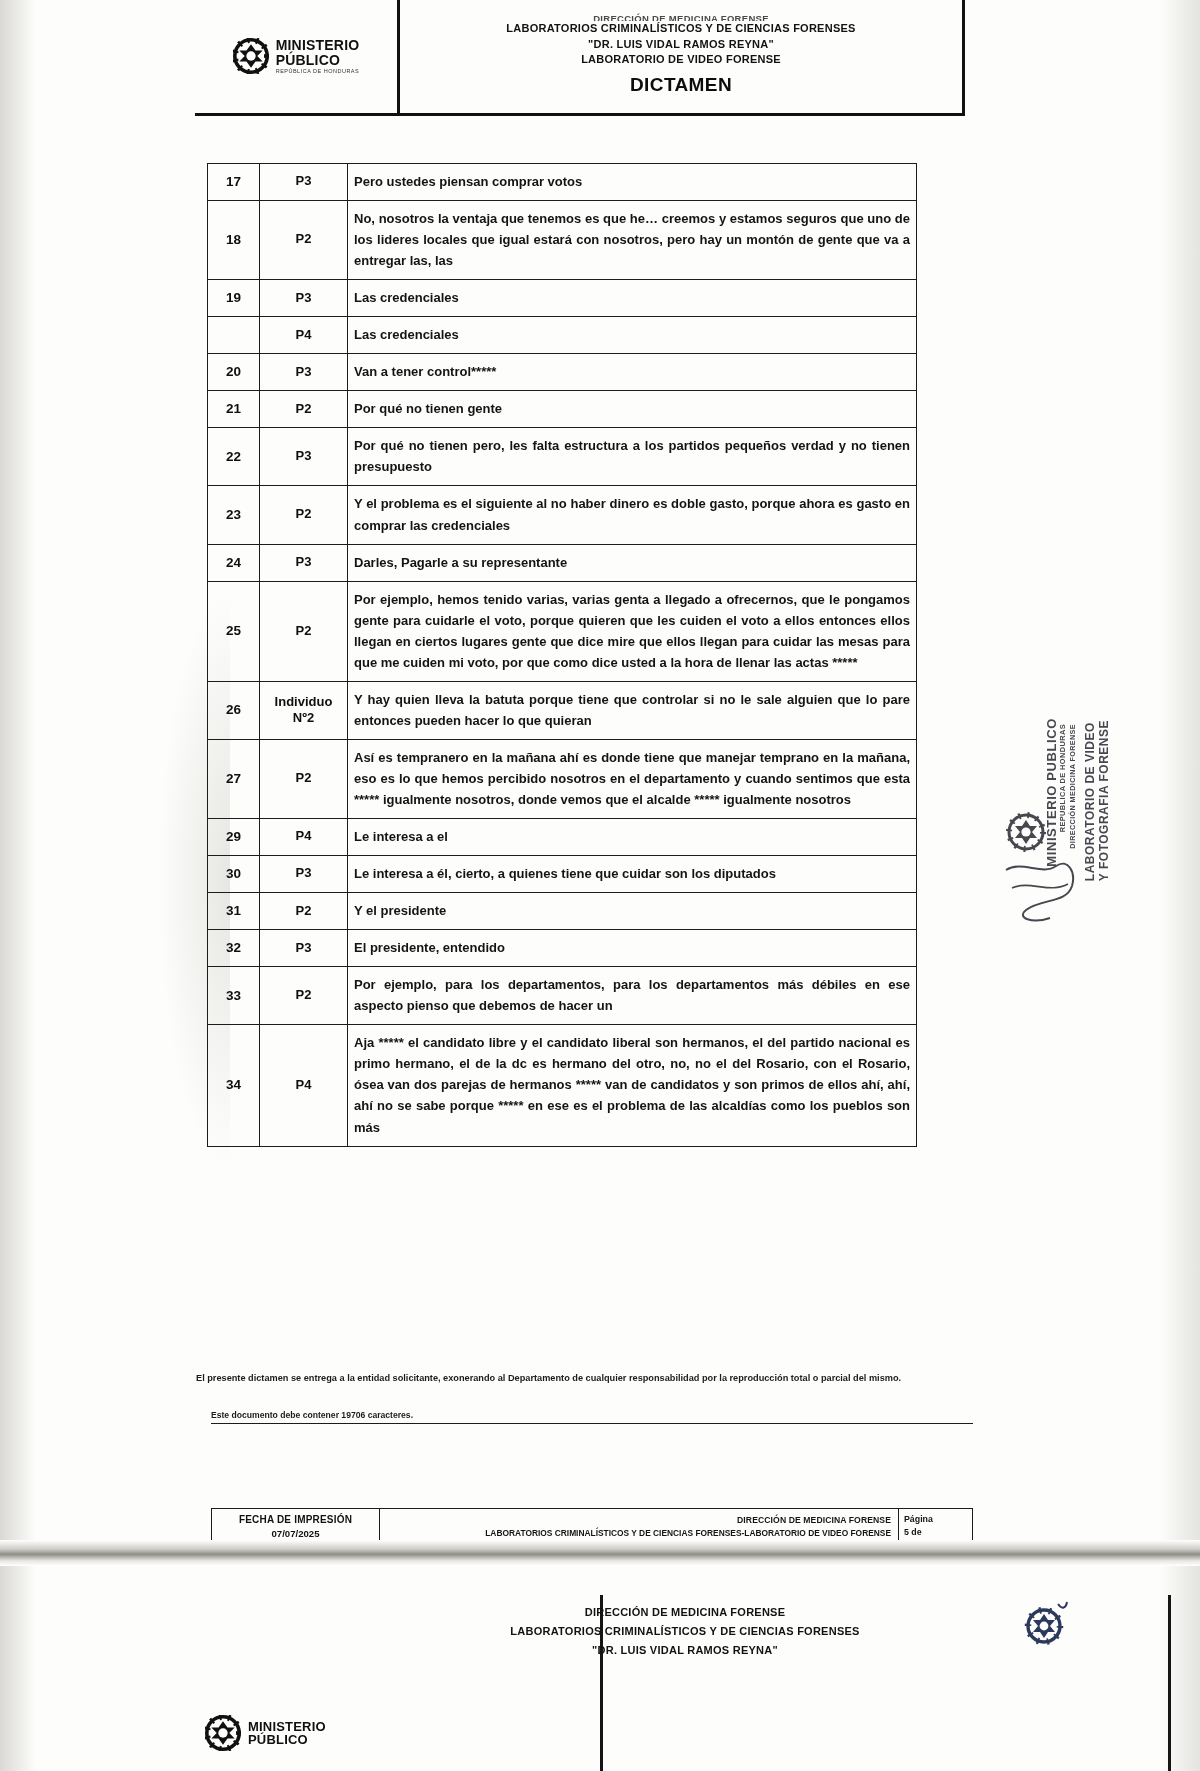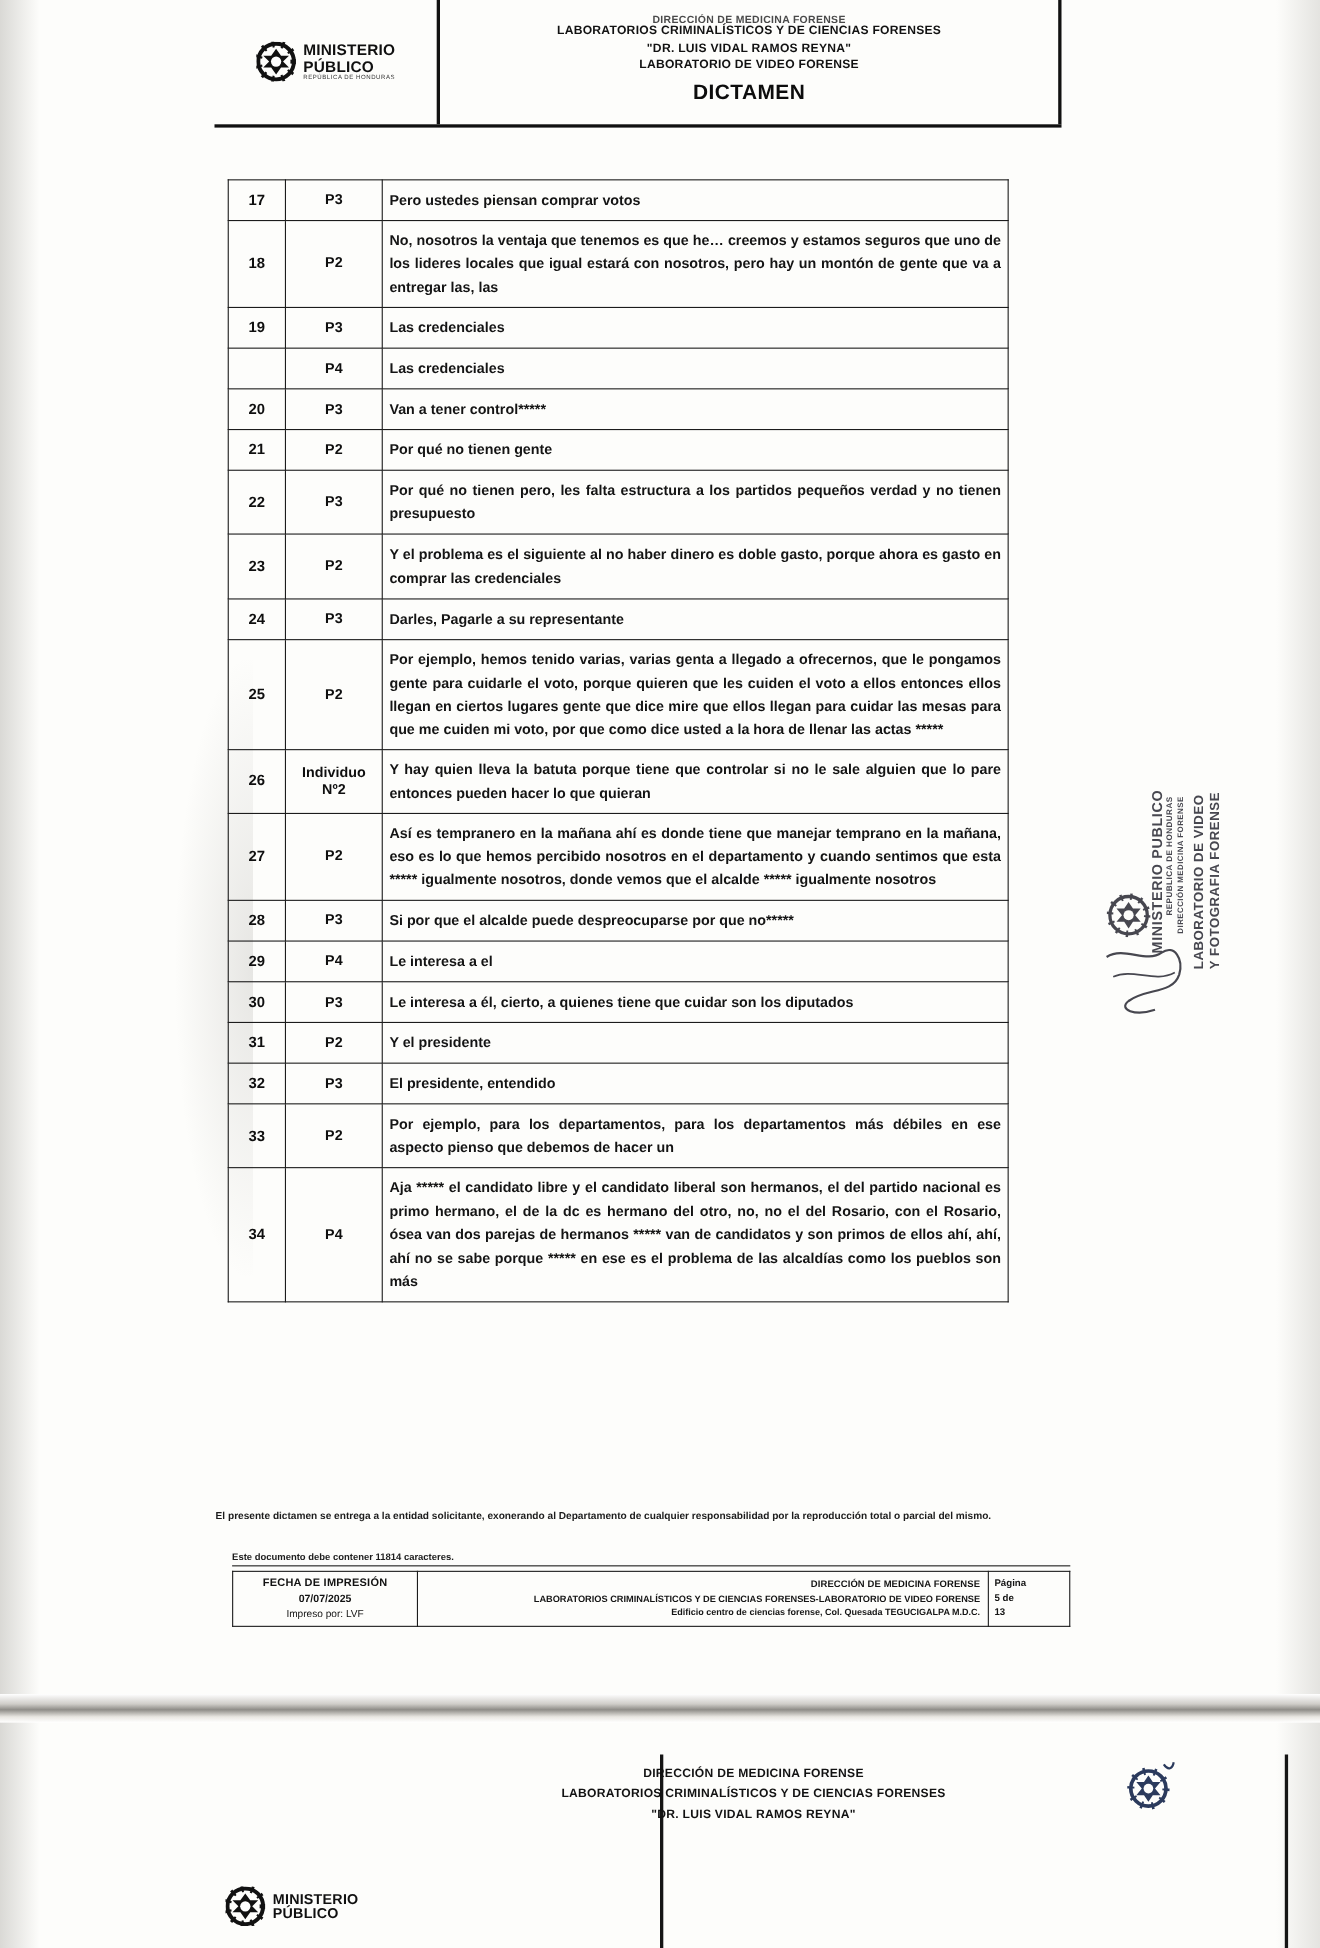--- a/index.html
+++ b/index.html
@@ -122,21 +122,21 @@
     left: 211px; top: 1410px;
     width: 762px;
     font-size: 8.6px; font-weight: bold; color: #1c1c1c;
     border-bottom: 1.4px solid #1c1c1c;
     padding-bottom: 3px;
   }
 
   
   .foot-table {
     position: absolute;
-    left: 211px; top: 1428px;
+    left: 211px; top: 1508px;
     width: 762px;
     border-collapse: collapse;
     table-layout: fixed;
   }
   .foot-table td {
     border: 1.4px solid #1c1c1c;
     vertical-align: middle;
   }
   .ft-left {
     width: 168px;
@@ -307,25 +307,20 @@
         </tr>
         <tr>
           <td class="c-num">26</td>
           <td class="c-spk">Individuo<br>Nº2</td>
           <td class="c-txt">Y hay quien lleva la batuta porque tiene que controlar si no le sale alguien que lo pare entonces pueden hacer lo que quieran</td>
         </tr>
         <tr>
           <td class="c-num">27</td>
           <td class="c-spk">P2</td>
           <td class="c-txt">Así es tempranero en la mañana ahí es donde tiene que manejar temprano en la mañana, eso es lo que hemos percibido nosotros en el departamento y cuando sentimos que esta ***** igualmente nosotros, donde vemos que el alcalde ***** igualmente nosotros</td>
-        </tr>
-        <tr>
-          <td class="c-num">28</td>
-          <td class="c-spk">P3</td>
-          <td class="c-txt nojust">Si por que el alcalde puede despreocuparse por que no*****</td>
         </tr>
         <tr>
           <td class="c-num">29</td>
           <td class="c-spk">P4</td>
           <td class="c-txt nojust">Le interesa a el</td>
         </tr>
         <tr>
           <td class="c-num">30</td>
           <td class="c-spk">P3</td>
           <td class="c-txt nojust">Le interesa a él, cierto, a quienes tiene que cuidar son los diputados</td>
@@ -364,21 +359,21 @@
     <div class="stamp-col sc2">REPUBLICA DE HONDURAS</div>
     <div class="stamp-col sc3">DIRECCIÓN MEDICINA FORENSE</div>
     <div class="stamp-col sc4"><span>LABORATORIO DE VIDEO</span><br><span>Y FOTOGRAFIA FORENSE</span></div>
     <svg class="stamp-scrawl" viewBox="0 0 80 70">
       <path d="M4 12 C20 2, 40 18, 54 8 C66 0, 74 14, 70 28 C64 46, 40 40, 24 52 C14 60, 30 66, 48 60" fill="none" stroke="#2e2e38" stroke-width="2"></path>
       <path d="M10 30 C28 22, 48 36, 66 26" fill="none" stroke="#2e2e38" stroke-width="1.6"></path>
     </svg>
   </div>
 
   <div class="disclaimer">El presente dictamen se entrega a la entidad solicitante, exonerando al Departamento de cualquier responsabilidad por la reproducción total o parcial del mismo.</div>
-  <div class="chars-line">Este documento debe contener 11814 caracteres.</div>
+  <div class="chars-line">Este documento debe contener 19706 caracteres.</div>
 
   <table class="foot-table">
     <tbody>
       <tr>
         <td class="ft-left">
           <div class="ft-l1">FECHA DE IMPRESIÓN</div>
           <div class="ft-l2">07/07/2025</div>
           <div class="ft-l3">Impreso por: LVF</div>
         </td>
         <td class="ft-mid">

